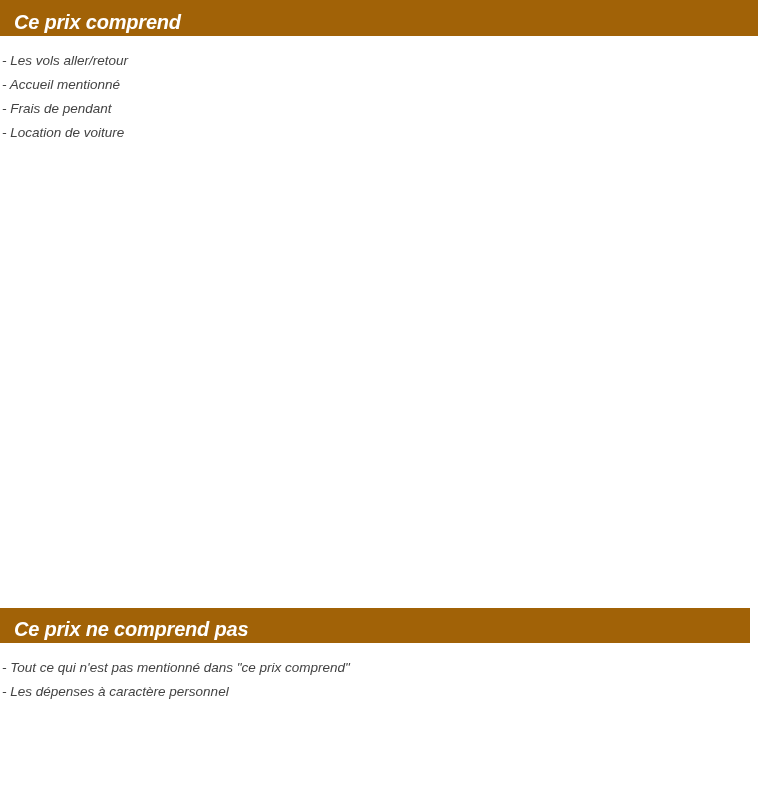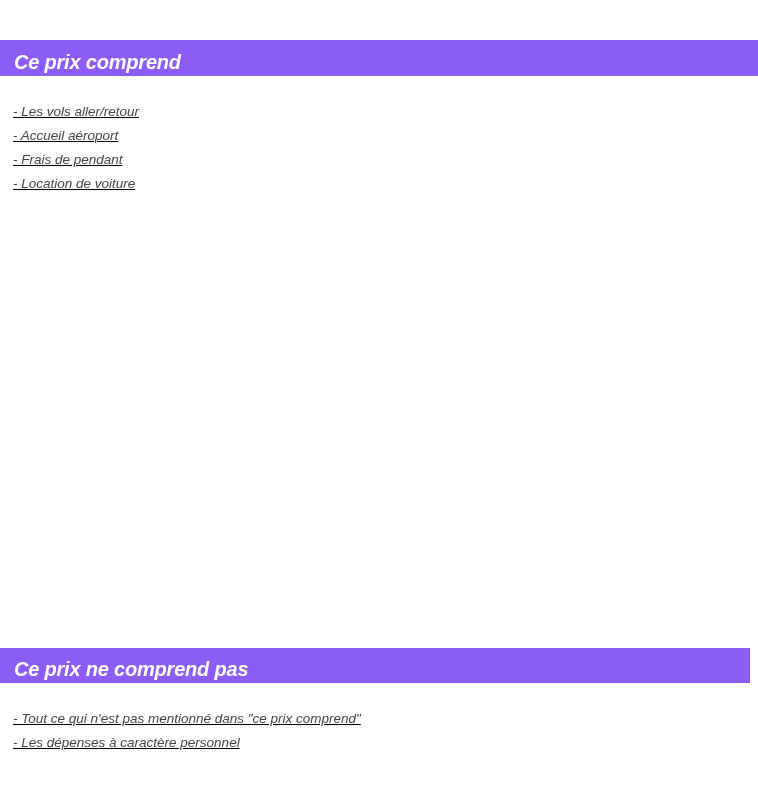--- a/index.html
+++ b/index.html
@@ -35,25 +35,24 @@
     position: absolute;
     left: 0;
     top: 608px;
     width: 652px;
   }
 
   .section-header {
     box-sizing: border-box;
     width: 100%;
     height: 36px;
-    background: #8b5cf6;
+    background: #a16207;
     display: flex;
     align-items: center;
     padding: 7px 0 0 14px;
-    margin-top: 40px;
   }
 
   .section-header.header-excluded {
     width: 750px;
     height: 35px;
   }
 
   .section-header-title {
     color: #ffffff;
     font-family: "Liberation Sans", sans-serif;
@@ -67,23 +66,22 @@
     padding: 0;
   }
 
   .section-body {
     box-sizing: border-box;
     padding: 13px 0 0 0;
   }
 
   .bullet-list {
     list-style: none;
-    margin: 11px;
+    margin: 0;
     padding: 0;
-    text-decoration: underline;
   }
 
   .bullet-item {
     color: #434343;
     font-family: "Liberation Sans", sans-serif;
     font-style: italic;
     font-weight: normal;
     font-size: 13.5px;
     line-height: 24px;
     white-space: nowrap;
@@ -104,21 +102,21 @@
 
 <div class="page">
 
   <section class="section-included">
     <div class="section-header">
       <h2 class="section-header-title">Ce prix comprend</h2>
     </div>
     <div class="section-body">
       <ul class="bullet-list">
         <li class="bullet-item">- Les vols aller/retour</li>
-        <li class="bullet-item">- Accueil aéroport</li>
+        <li class="bullet-item">- Accueil mentionné</li>
         <li class="bullet-item">- Frais de pendant</li>
         <li class="bullet-item">- Location de voiture</li>
       </ul>
       <div class="spacer-included"></div>
     </div>
   </section>
 
   <section class="section-excluded">
     <div class="section-header header-excluded">
       <h2 class="section-header-title">Ce prix ne comprend pas</h2>

